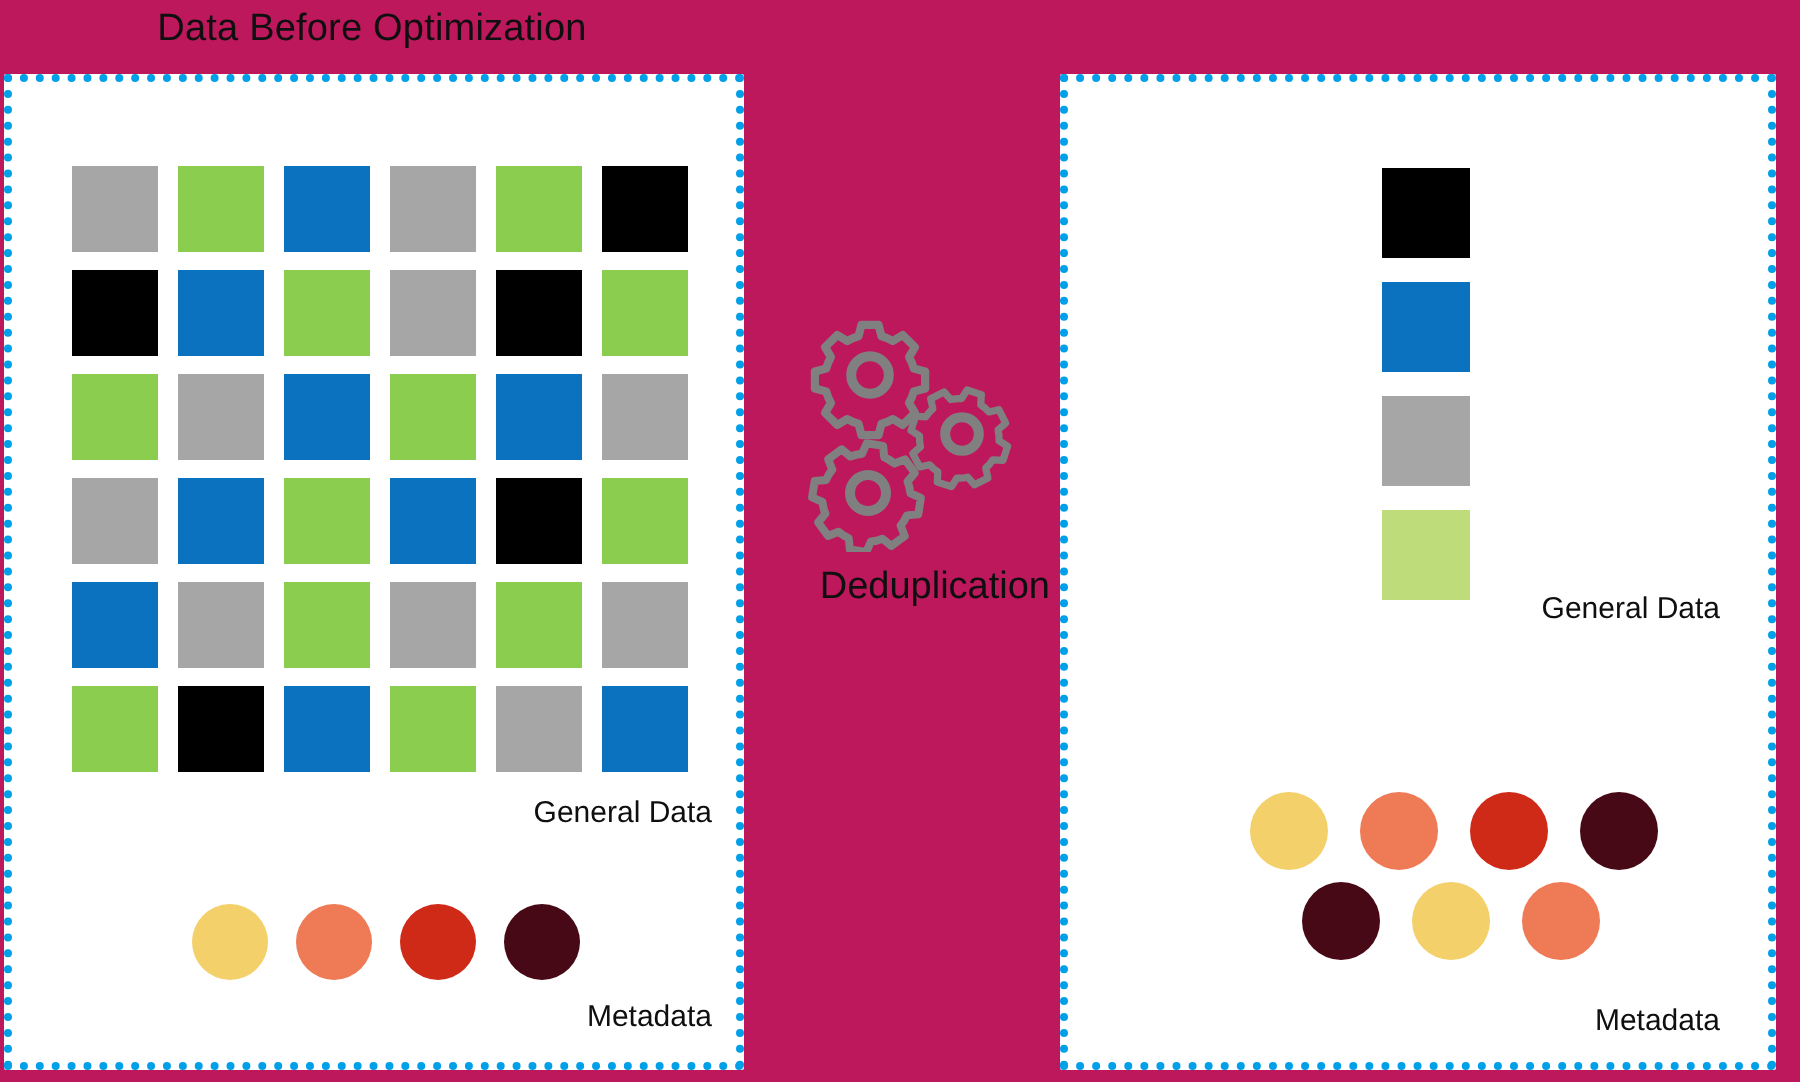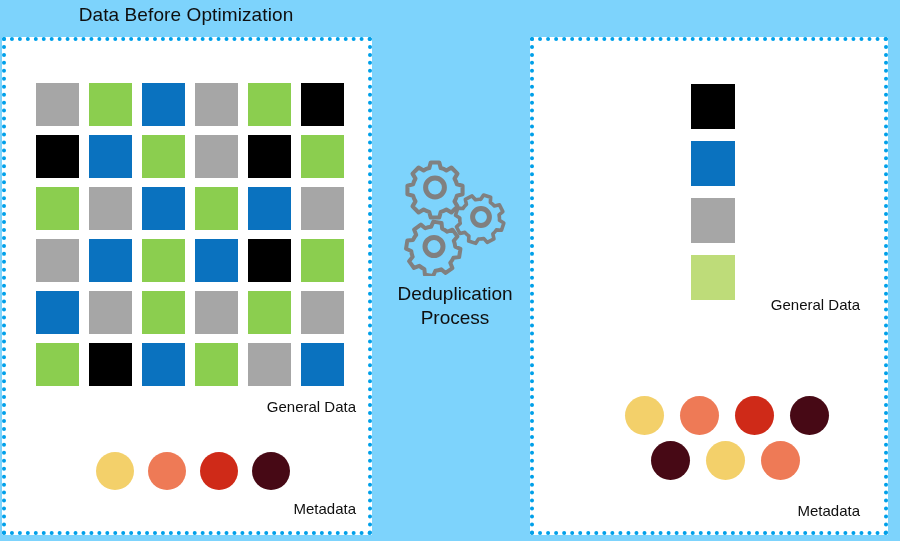--- a/index.html
+++ b/index.html
@@ -9,21 +9,21 @@
     background: #ffffff;
   }
   body {
     font-family: "Liberation Sans", sans-serif;
     color: #111111;
   }
   #canvas {
     position: relative;
     width: 900px;
     height: 541px;
-    background: #7dd3fc;
+    background: #be185d;
     overflow: hidden;
   }
 
   
   .panel-title {
     position: absolute;
     text-align: center;
     font-size: 19px;
     line-height: 24px;
     letter-spacing: 0.1px;
@@ -126,21 +126,21 @@
     width: 140px;
   }
   #gears-icon {
     display: block;
     margin: 0 auto;
     width: 116px;
     height: 124px;
   }
   #dedup-label {
     margin-top: 6px;
-    text-align: center;
+    text-align: right;
     font-size: 19px;
     line-height: 24px;
     color: #0f0f0f;
   }
 </style>
 </head>
 <body>
 
 <div id="canvas">
 
@@ -259,21 +259,20 @@
                    L -33.6,-2.1 L -26.7,-3.9
                    A 24.5,24.5 0 0 1 -23.8,-10.8 L -27.4,-16.9
                    L -20.0,-24.3 L -13.9,-20.7
                    A 24.5,24.5 0 0 1 -7.0,-23.6 Z" transform="rotate(9) scale(0.8) translate(0,3)"></path>
           <circle cx="0" cy="2.5" r="9.0"></circle>
         </g>
       </g>
     </svg>
     <div id="dedup-label">
       <div>Deduplication</div>
-      <div>Process</div>
     </div>
   </div>
 
   <div class="dotted-panel" id="panel-after" style="border-color: rgb(0, 160, 233);"></div>
 
   <div id="dedup-stack">
       <div class="block" style="background: rgb(0, 0, 0);"></div>
       <div class="block" style="background: rgb(10, 114, 191);"></div>
       <div class="block" style="background: rgb(166, 166, 166);"></div>
       <div class="block" style="background: rgb(190, 220, 121);"></div>

